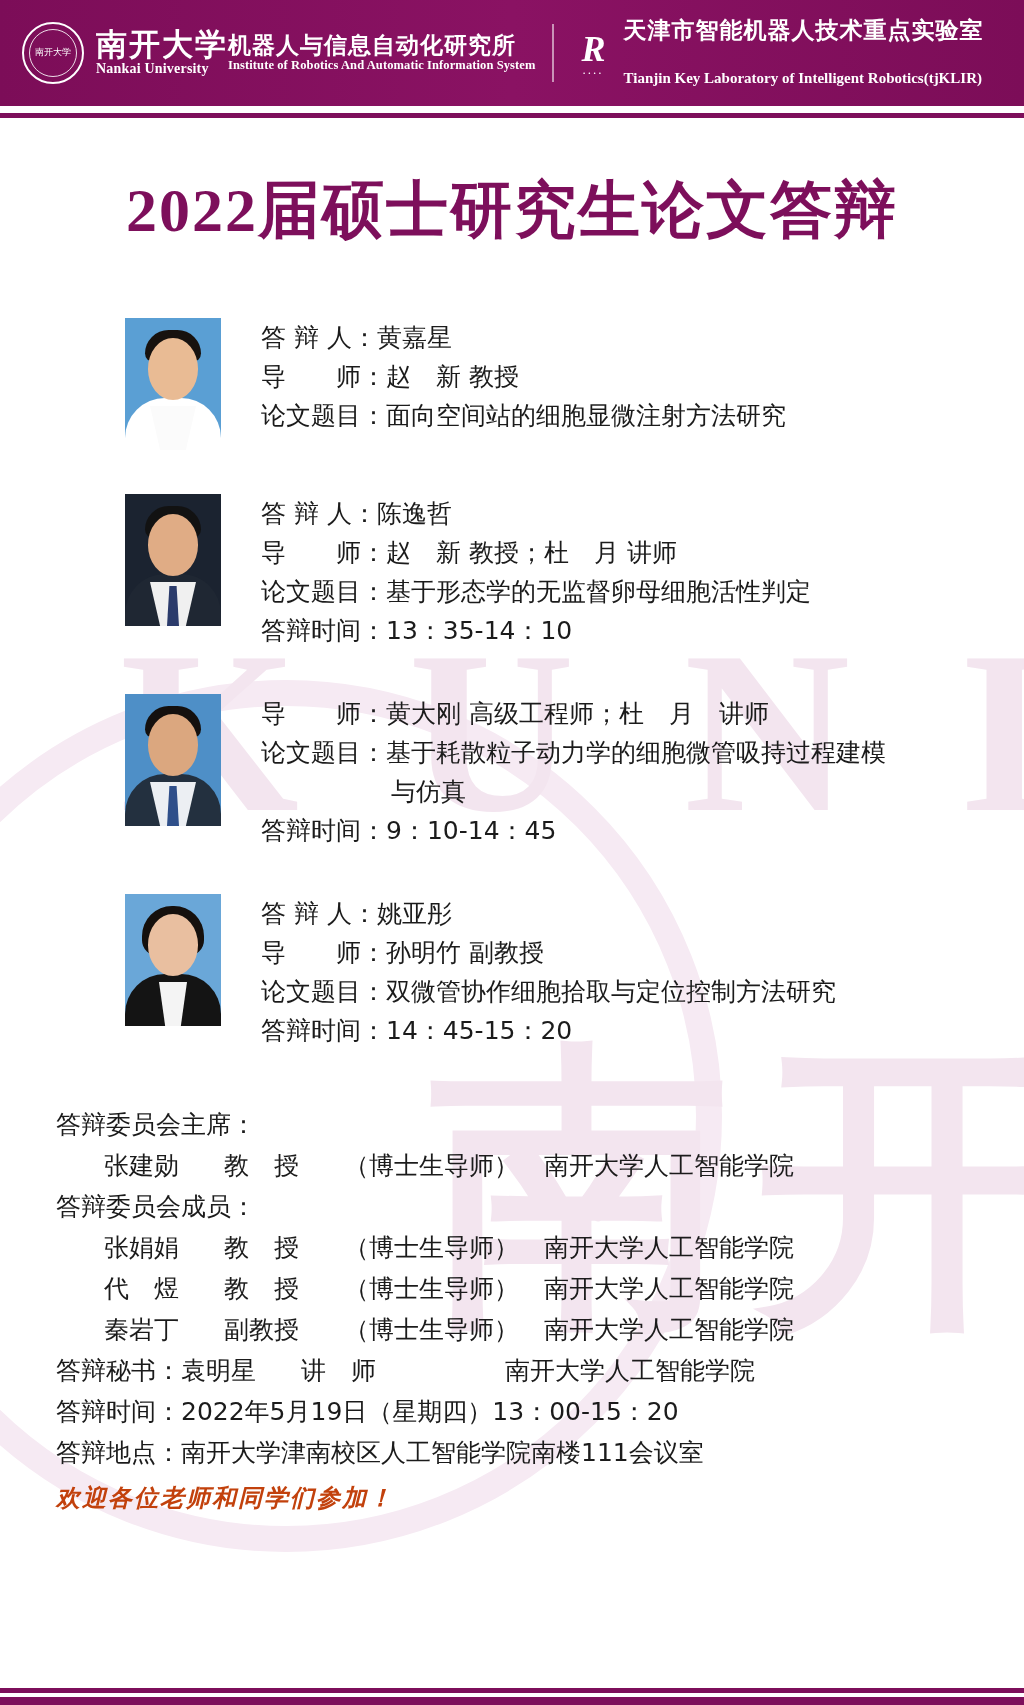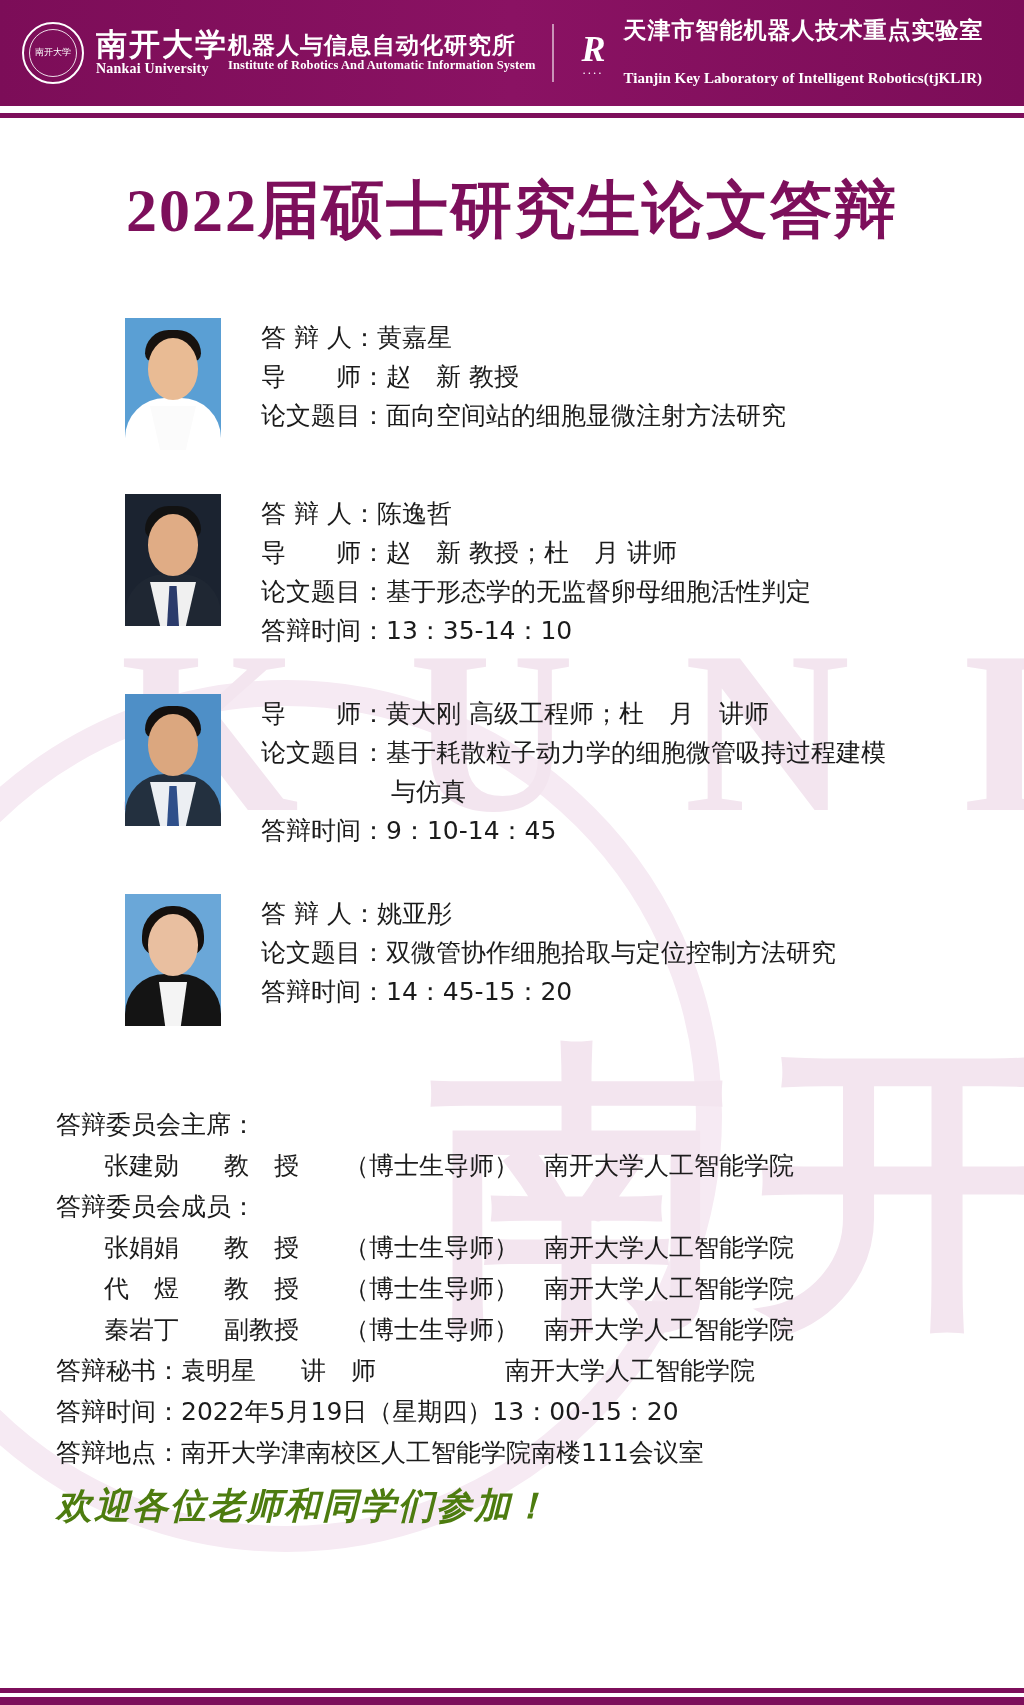--- a/index.html
+++ b/index.html
@@ -274,25 +274,25 @@
   .c-name { display: inline-block; width: 120px; }
   .c-rank { display: inline-block; width: 120px; }
   .c-paren { display: inline-block; width: 200px; }
   .c-org { display: inline-block; }
 
   .welcome {
     position: absolute;
     left: 56px;
     top: 1482px;
     z-index: 2;
-    font-size: 36px;
+    font-size: 24px;
     font-weight: bold;
     font-style: italic;
     letter-spacing: 2px;
-    color: #4d7c0f;
+    color: #c2410c;
     font-family: "Liberation Serif", serif;
   }
 
   
   .footer-rule {
     position: absolute;
     left: 0; top: 1688px;
     width: 1024px; height: 5px;
     background: #7d0f5b;
   }
@@ -389,20 +389,21 @@
 
   <div class="entry">
     <div class="photo" style="background:#6aa7d8">
       <div class="ph-body" style="background:#141414"></div>
       <div class="ph-shirt" style="background:#f4f4f4;width:28px"></div>
       <div class="ph-hair" style="background:#15100d;width:62px;height:50px;border-radius:30px 30px 16px 16px"></div>
       <div class="ph-face" style="background:#e9bfa0"></div>
     </div>
     <div class="entry-text">
       <div class="row"><span>答 辩 人：</span><span>姚亚彤</span></div>
+      <div class="row"><span>导　　师：</span><span>孙明竹 副教授</span></div>
       <div class="row"><span>论文题目：</span><span>双微管协作细胞拾取与定位控制方法研究</span></div>
       <div class="row"><span>答辩时间：</span><span>14：45-15：20</span></div>
     </div>
   </div>
 
 </div>
 
 <div class="committee">
   <div>答辩委员会主席：</div>
   <div class="sub">

